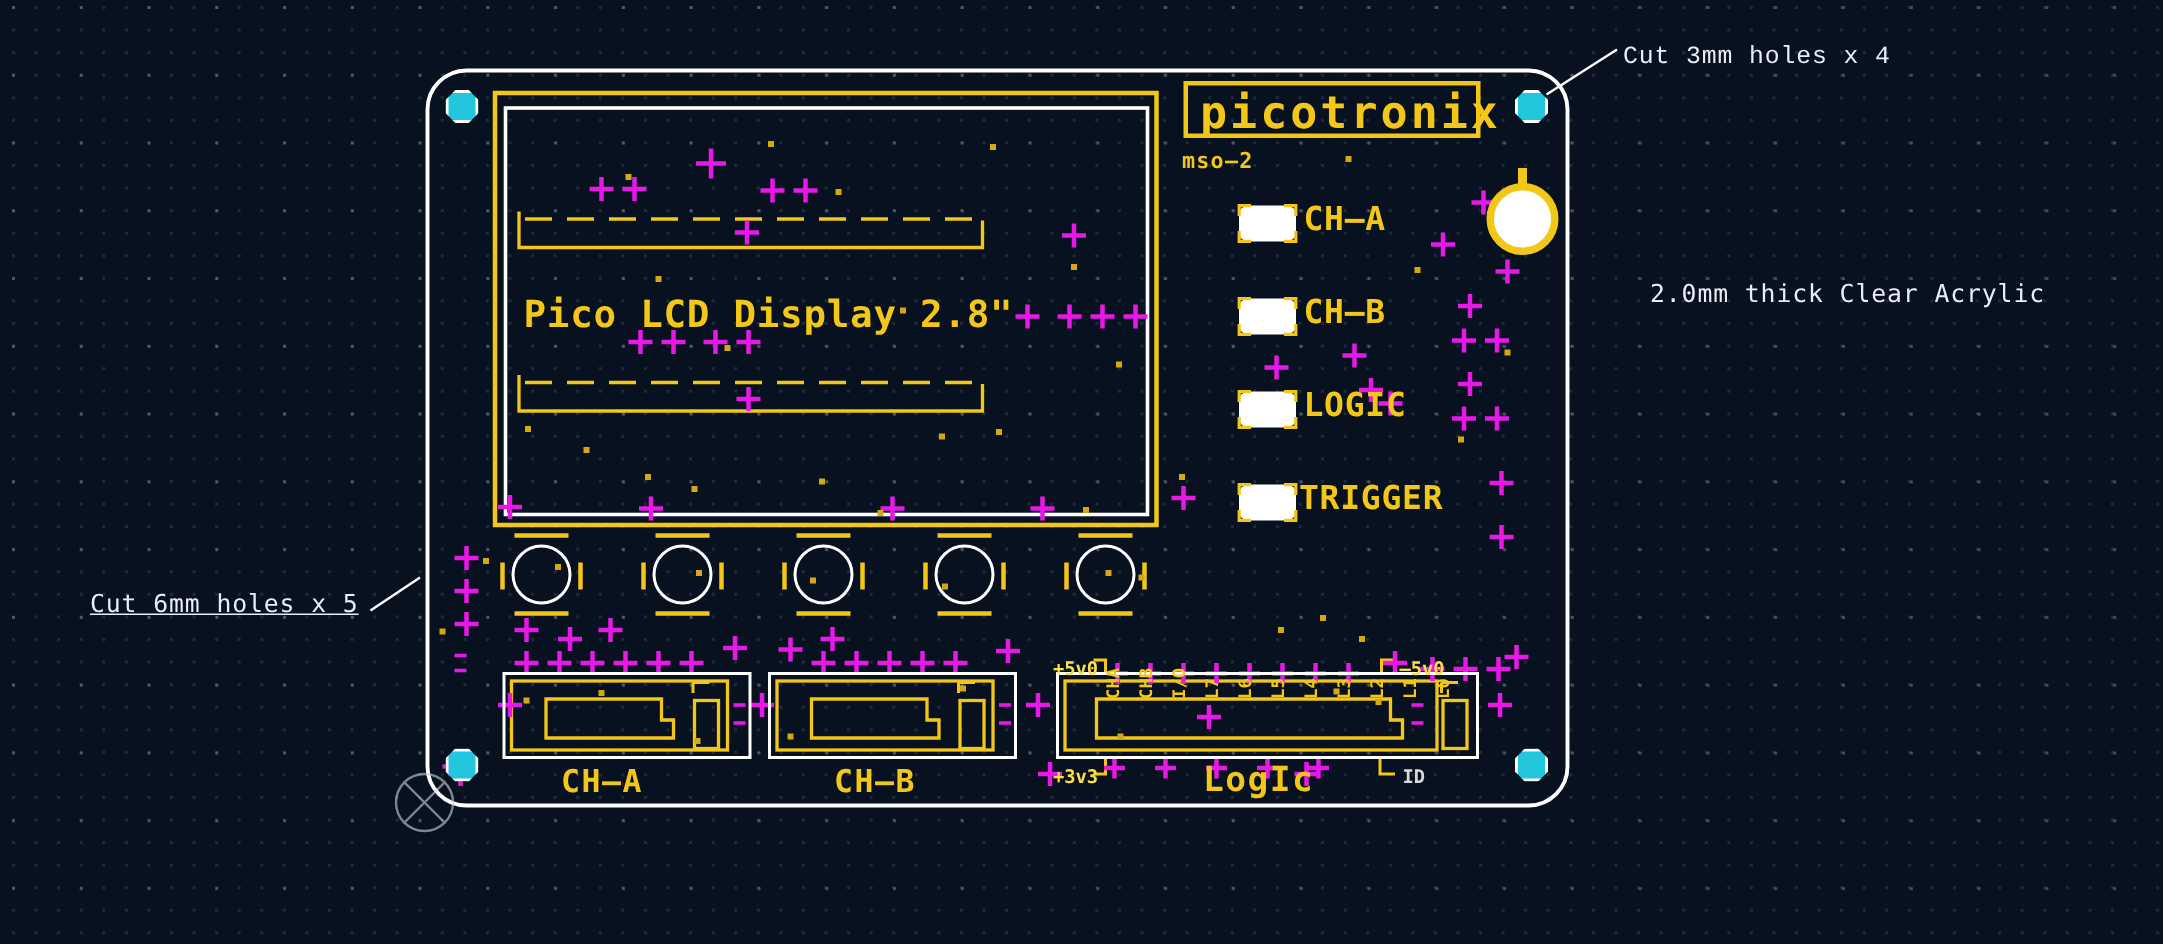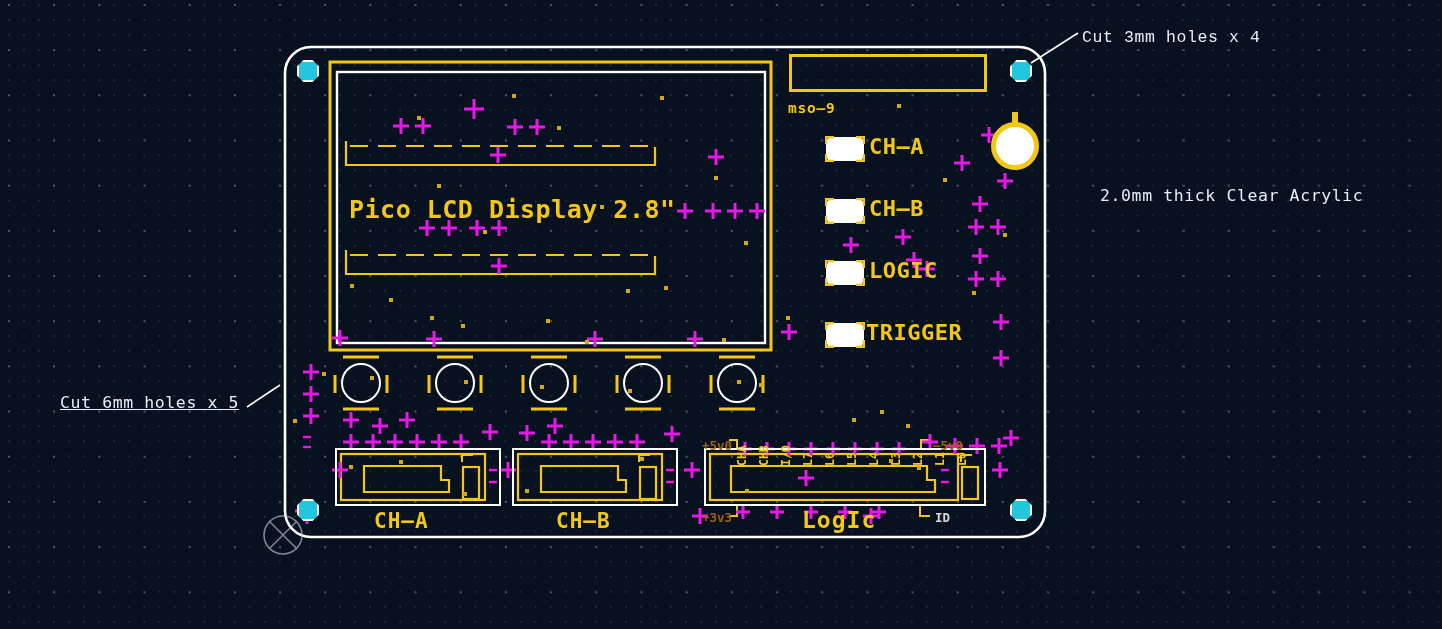--- a/index.html
+++ b/index.html
@@ -116,21 +116,21 @@
     font-family: "DejaVu Sans Mono", monospace;
     font-size: 11.5px;
     font-weight: bold;
     white-space: nowrap;
     transform-origin: left bottom;
   }
   .pin-vert { transform: rotate(-90deg); }
 
   .small-label {
     position: absolute;
-    color: #a16207;
+    color: #fde047;
     font-family: "DejaVu Sans Mono", monospace;
     font-size: 12.5px;
     font-weight: bold;
     white-space: nowrap;
   }
   .small-label.dim { color: #d9d9d9; }
 
   
   .wrect {
     position: absolute;
@@ -443,21 +443,22 @@
   <div class="hole3" style="left:297px; top:499px;"></div>
   <div class="hole3" style="left:1010px; top:499px;"></div>
 
   <div class="hole6" style="left:341px; top:363px;"></div>
   <div class="hole6" style="left:435px; top:363px;"></div>
   <div class="hole6" style="left:529px; top:363px;"></div>
   <div class="hole6" style="left:623px; top:363px;"></div>
   <div class="hole6" style="left:717px; top:363px;"></div>
 
   <div id="brand-box"></div>
-  <div class="ytext" id="model-text">mso–9</div>
+  <div class="ytext" id="brand-text">picotronix</div>
+  <div class="ytext" id="model-text">mso–2</div>
 
   <div class="ytext" id="lcd-text">Pico LCD Display 2.8"</div>
 
   <div class="btn-pad" style="left:826px; top:137px;"></div>
   <svg class="btn-frame" style="left:825px; top:136px;" viewBox="0 0 40 26">
     <path d="M1,8 L1,1 L9,1 M31,1 L39,1 L39,8 M39,18 L39,25 L31,25 M9,25 L1,25 L1,18" fill="none" stroke="#f2c718" stroke-width="2.4"></path>
   </svg>
   <div class="btn-label" style="left:869px; top:134px;">CH–A</div>
 
   <div class="btn-pad" style="left:826px; top:199px;"></div>

